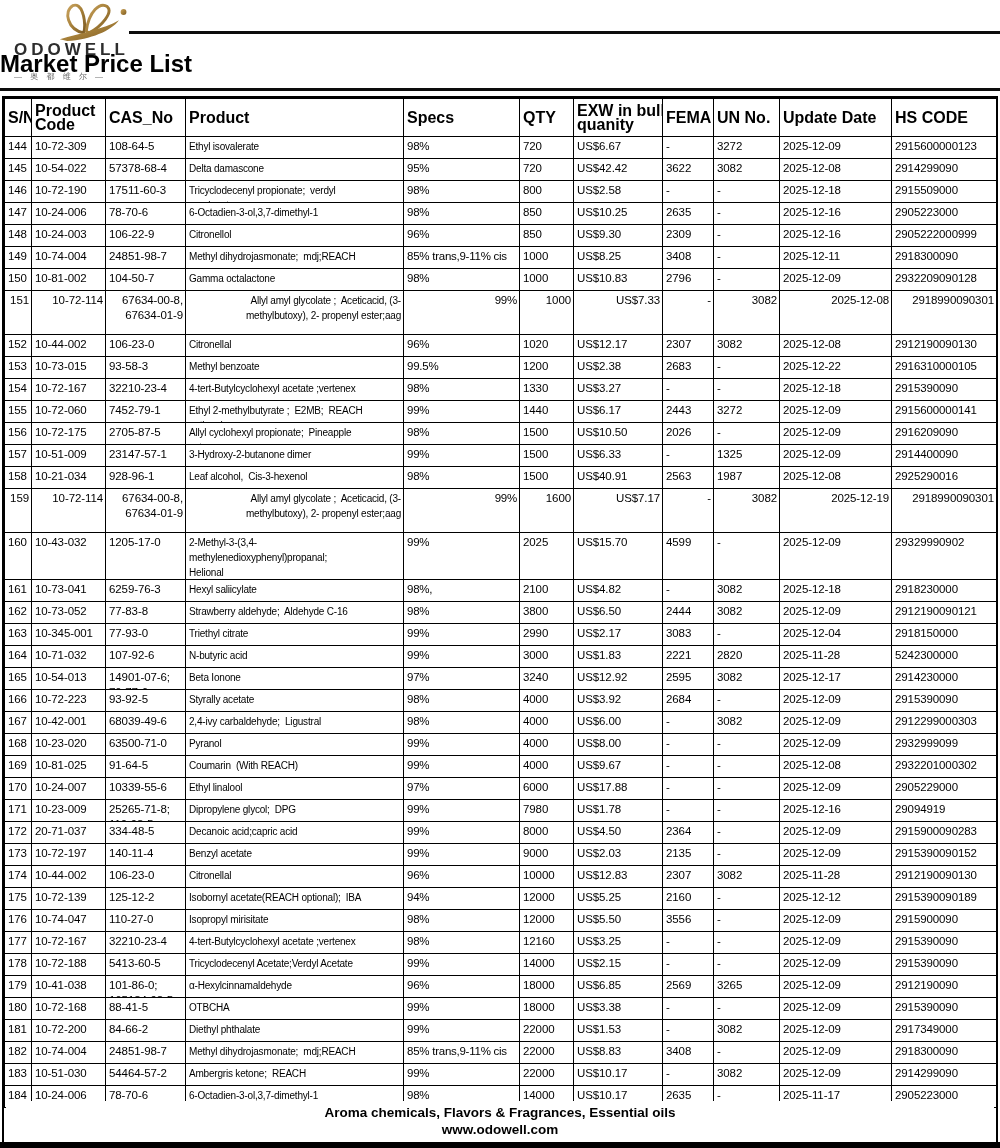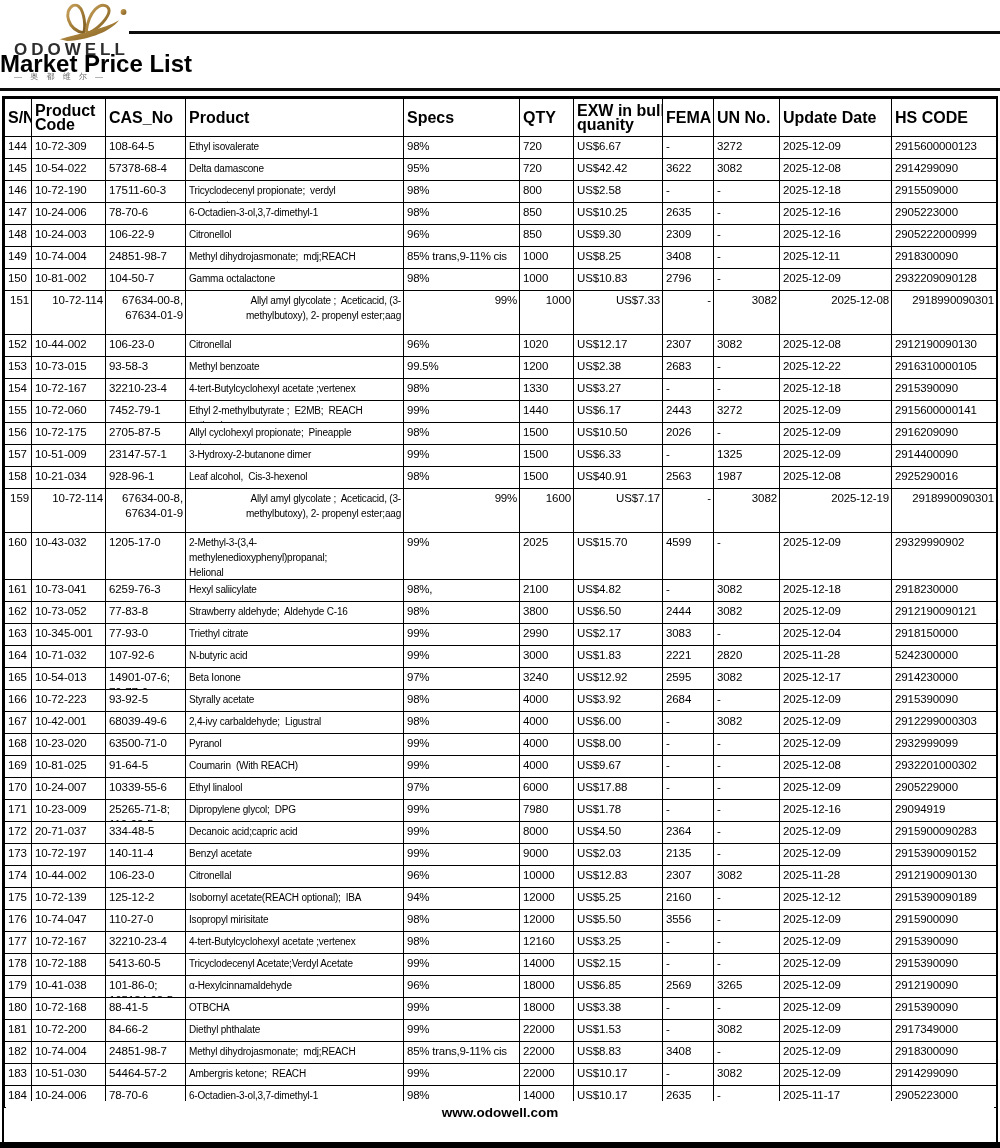--- a/index.html
+++ b/index.html
@@ -637,18 +637,19 @@
             <td class="col-exw"><div class="cc">US$10.17</div></td>
             <td class="col-fema"><div class="cc">2635</div></td>
             <td class="col-un"><div class="cc">-</div></td>
             <td class="col-date"><div class="cc">2025-11-17</div></td>
             <td class="col-hs"><div class="cc">2905223000</div></td>
           </tr>
         </tbody>
     </table>
 
     <div class="footer">
+      <div>Aroma chemicals,  Flavors &amp; Fragrances,  Essential oils</div>
       <div>www.odowell.com</div>
     </div>
   </div>
 
   <div class="bottom-bar"></div>
 </div>
 
 </body></html>

